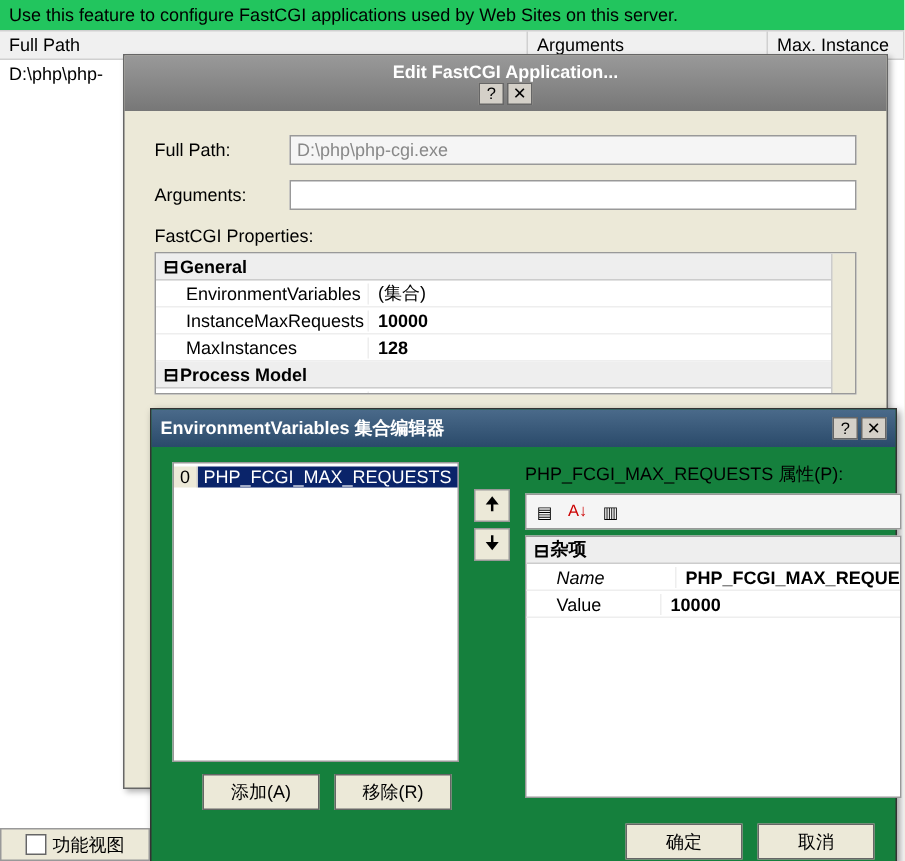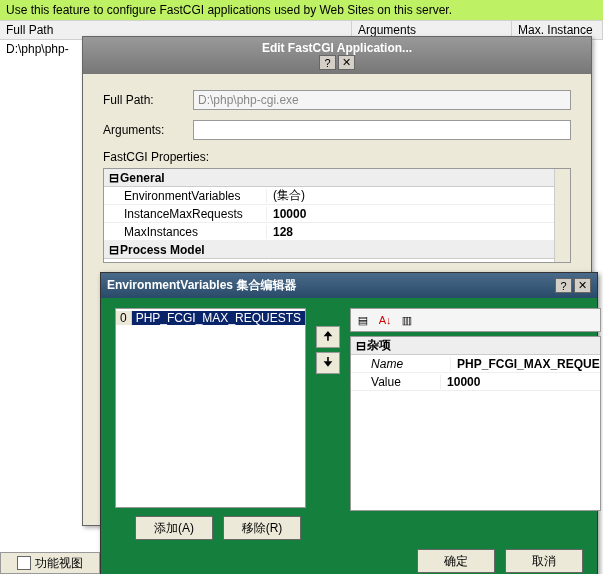--- a/index.html
+++ b/index.html
@@ -1,17 +1,17 @@
 <!DOCTYPE html>
 <html><head>
 <meta charset="utf-8">
 <style>
 * { box-sizing: border-box; margin: 0; padding: 0; }
 body { font-family: "Microsoft YaHei", Tahoma, sans-serif; font-size: 12px; background: #fff; width: 603px; height: 574px; overflow: hidden; position: relative; }
-.top-desc { background: #bef264; padding: 3px 6px; font-size: 12px; color: #000; }
+.top-desc { background: #22c55e; padding: 3px 6px; font-size: 12px; color: #000; }
 .table-header { display: flex; background: #f0f0f0; border-top: 1px solid #d0d0d0; border-bottom: 1px solid #d0d0d0; font-size: 12px; }
 .table-header div { padding: 2px 6px; border-right: 1px solid #d0d0d0; }
 .col-fullpath { width: 352px; }
 .col-args { width: 160px; }
 .col-max { flex: 1; }
 .table-row { display: flex; font-size: 12px; }
 .table-row div { padding: 2px 6px; }
 .edit-dialog { position: absolute; left: 82px; top: 36px; width: 510px; height: 490px; background: #ece9d8; border: 1px solid #666; box-shadow: 2px 2px 4px rgba(0,0,0,0.3); }
 .titlebar { background: linear-gradient(#999, #777); color: #fff; padding: 4px 6px; font-size: 12px; display: flex; align-items: center; flex-direction: column; }
 .titlebar .title { flex: 1; font-weight: bold; }
@@ -20,21 +20,21 @@
 .dlg-body { padding: 16px 20px; }
 .form-row { display: flex; align-items: center; margin-bottom: 10px; }
 .form-label { width: 90px; font-size: 12px; }
 .form-input { flex: 1; height: 20px; border: 1px solid #999; background: #f5f5f5; padding: 2px 4px; font-size: 12px; color: #888; }
 .form-input.enabled { background: #fff; color: #000; }
 .section-label { font-size: 12px; margin: 10px 0 4px; }
 .prop-grid { border: 1px solid #999; background: #fff; height: 95px; overflow: hidden; position: relative; }
 .prop-row { display: flex; border-bottom: 1px solid #eee; font-size: 12px; height: 18px; align-items: center; }
 .prop-category { background: #eee; font-weight: bold; padding: 0 4px; border-bottom: 1px solid #ccc; height: 18px; display: flex; align-items: center; font-size: 12px; }
 .prop-category .expand { width: 12px; display: inline-block; text-align: center; }
-.prop-name { width: 163px; padding-left: 20px; border-right: 1px solid #eee; }
+.prop-name { width: 142px; padding-left: 20px; border-right: 1px solid #eee; }
 .prop-val { flex: 1; padding-left: 6px; }
 .prop-scrollbar { position: absolute; right: 0; top: 0; width: 16px; height: 100%; background: #ece9d8; border-left: 1px solid #ccc; }
 .env-dialog { position: absolute; left: 100px; top: 272px; width: 498px; height: 312px; background: #15803d; border: 1px solid #333; box-shadow: 2px 2px 5px rgba(0,0,0,0.4); }
 .env-titlebar { background: linear-gradient(#4a6a8a, #2a4a6a); color: #fff; padding: 4px 6px; display: flex; align-items: center; font-size: 12px; }
 .env-titlebar .title { flex: 1; font-weight: bold; }
 .env-body { padding: 10px 14px; display: flex; gap: 10px; }
 .env-left { width: 220px; }
 .env-label { font-size: 12px; margin-bottom: 4px; }
 .env-listbox { border: 1px solid #999; background: #fff; height: 200px; width: 100%; }
 .list-item { display: flex; font-size: 12px; height: 18px; align-items: center; }
@@ -136,20 +136,21 @@
       <div class="env-bottom-btns">
         <button class="dlg-btn">添加(A)</button>
         <button class="dlg-btn">移除(R)</button>
       </div>
     </div>
     <div class="env-btns-mid">
       <button class="arrow-btn">🠉</button>
       <button class="arrow-btn">🠋</button>
     </div>
     <div class="env-right">
+      <div class="env-label">PHP_FCGI_MAX_REQUESTS 属性(P):</div>
       <div class="toolbar">
         <div class="tbbtn">▤</div>
         <div class="tbbtn" style="color:#c00;">A↓</div>
         <div class="tbbtn">▥</div>
       </div>
       <div class="env-propgrid">
         <div class="prop-category">
             <span class="expand">⊟</span>
             <span class="bold">杂项</span>
           </div>

